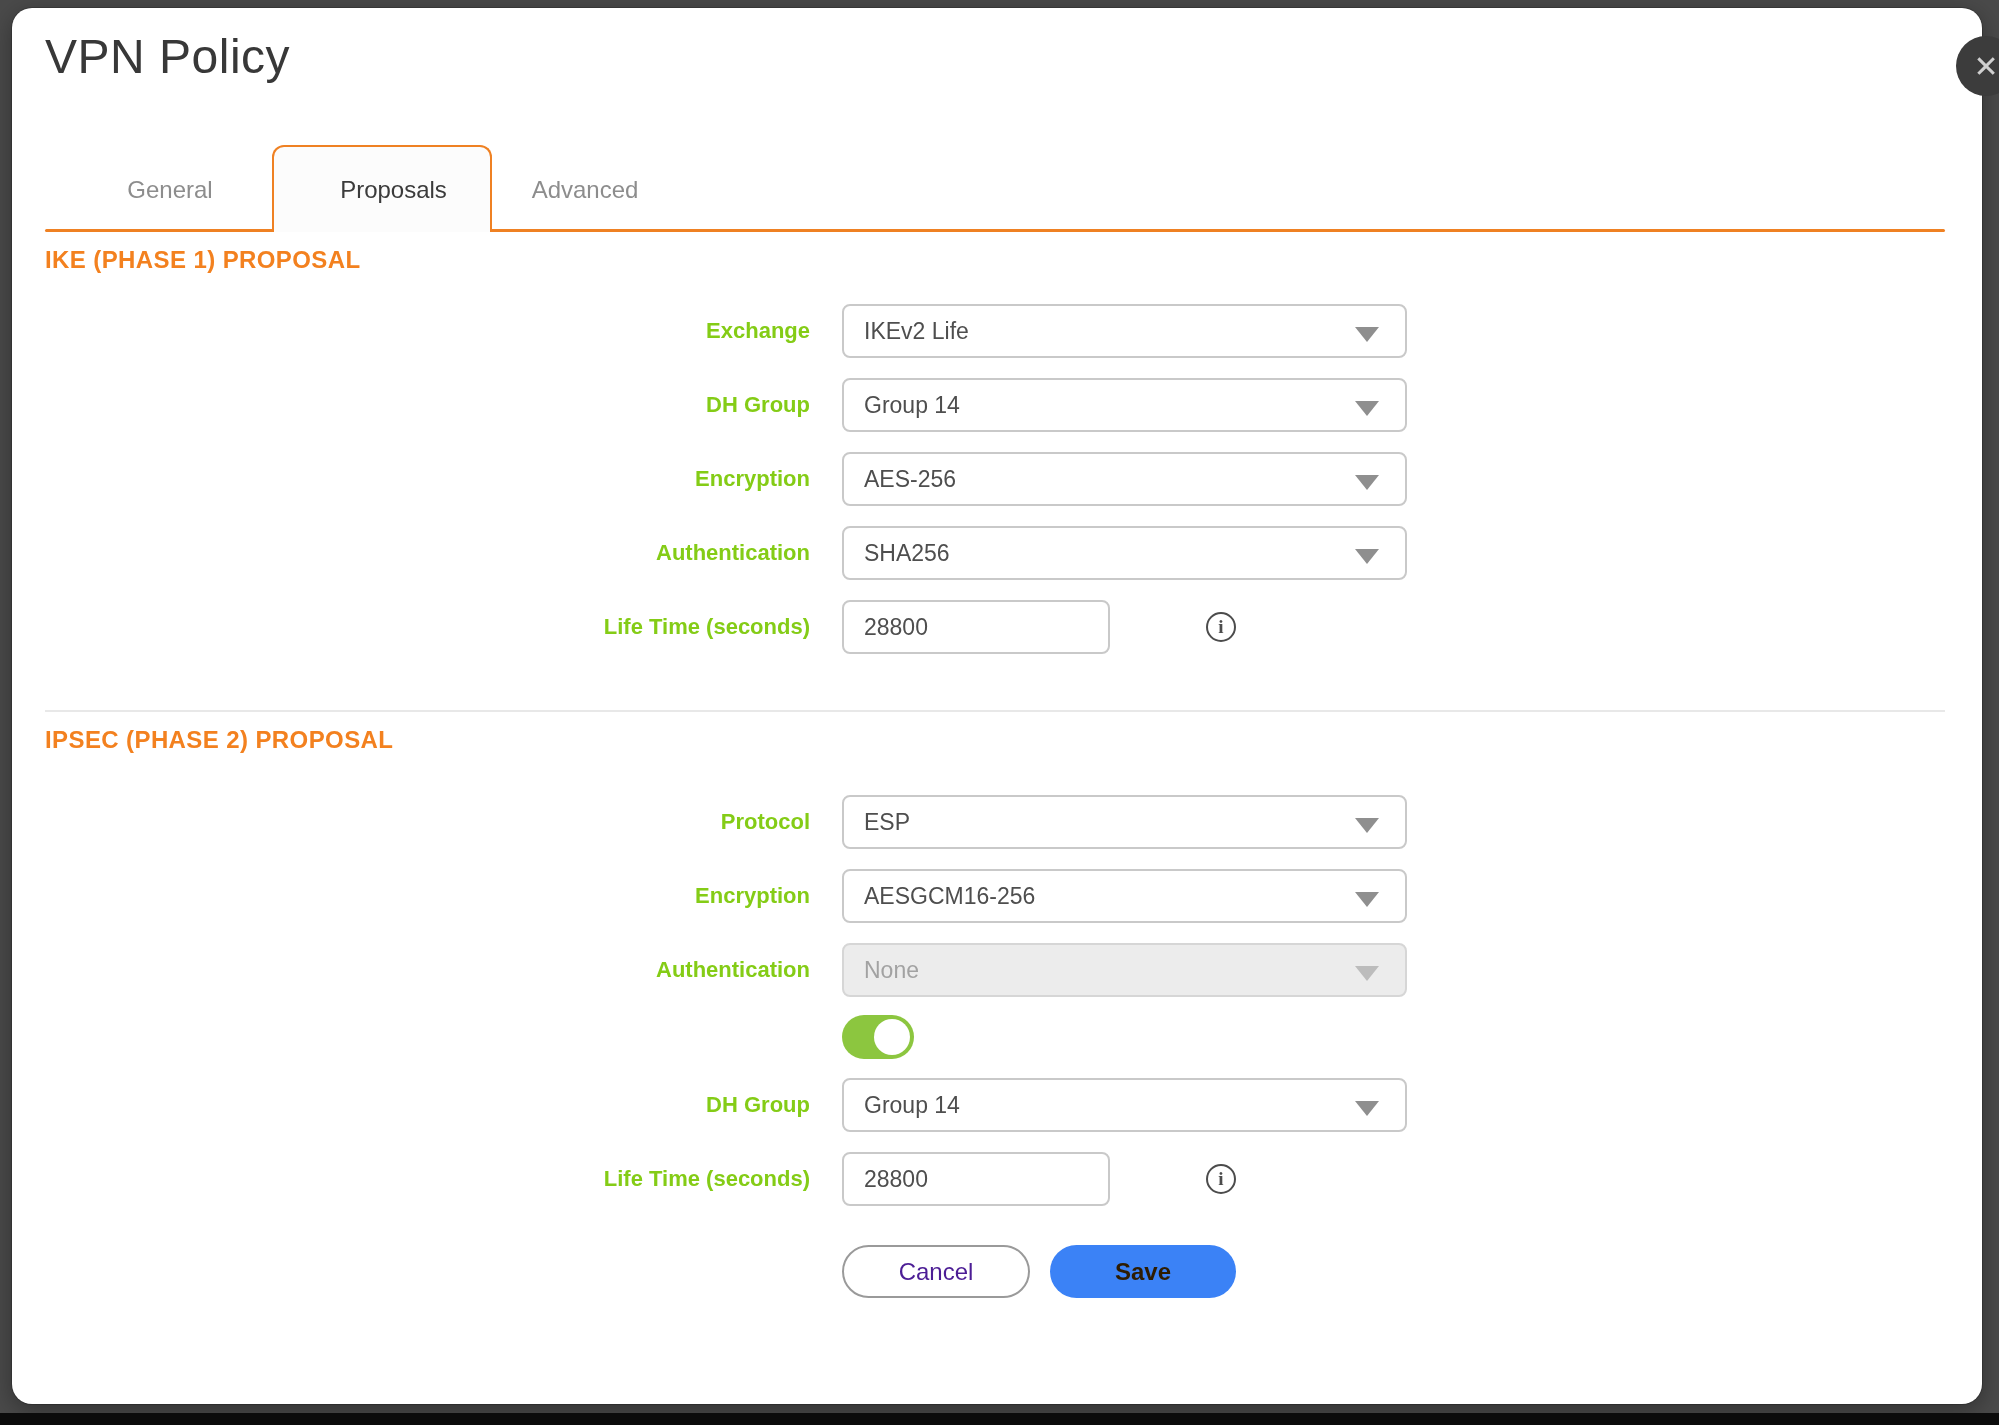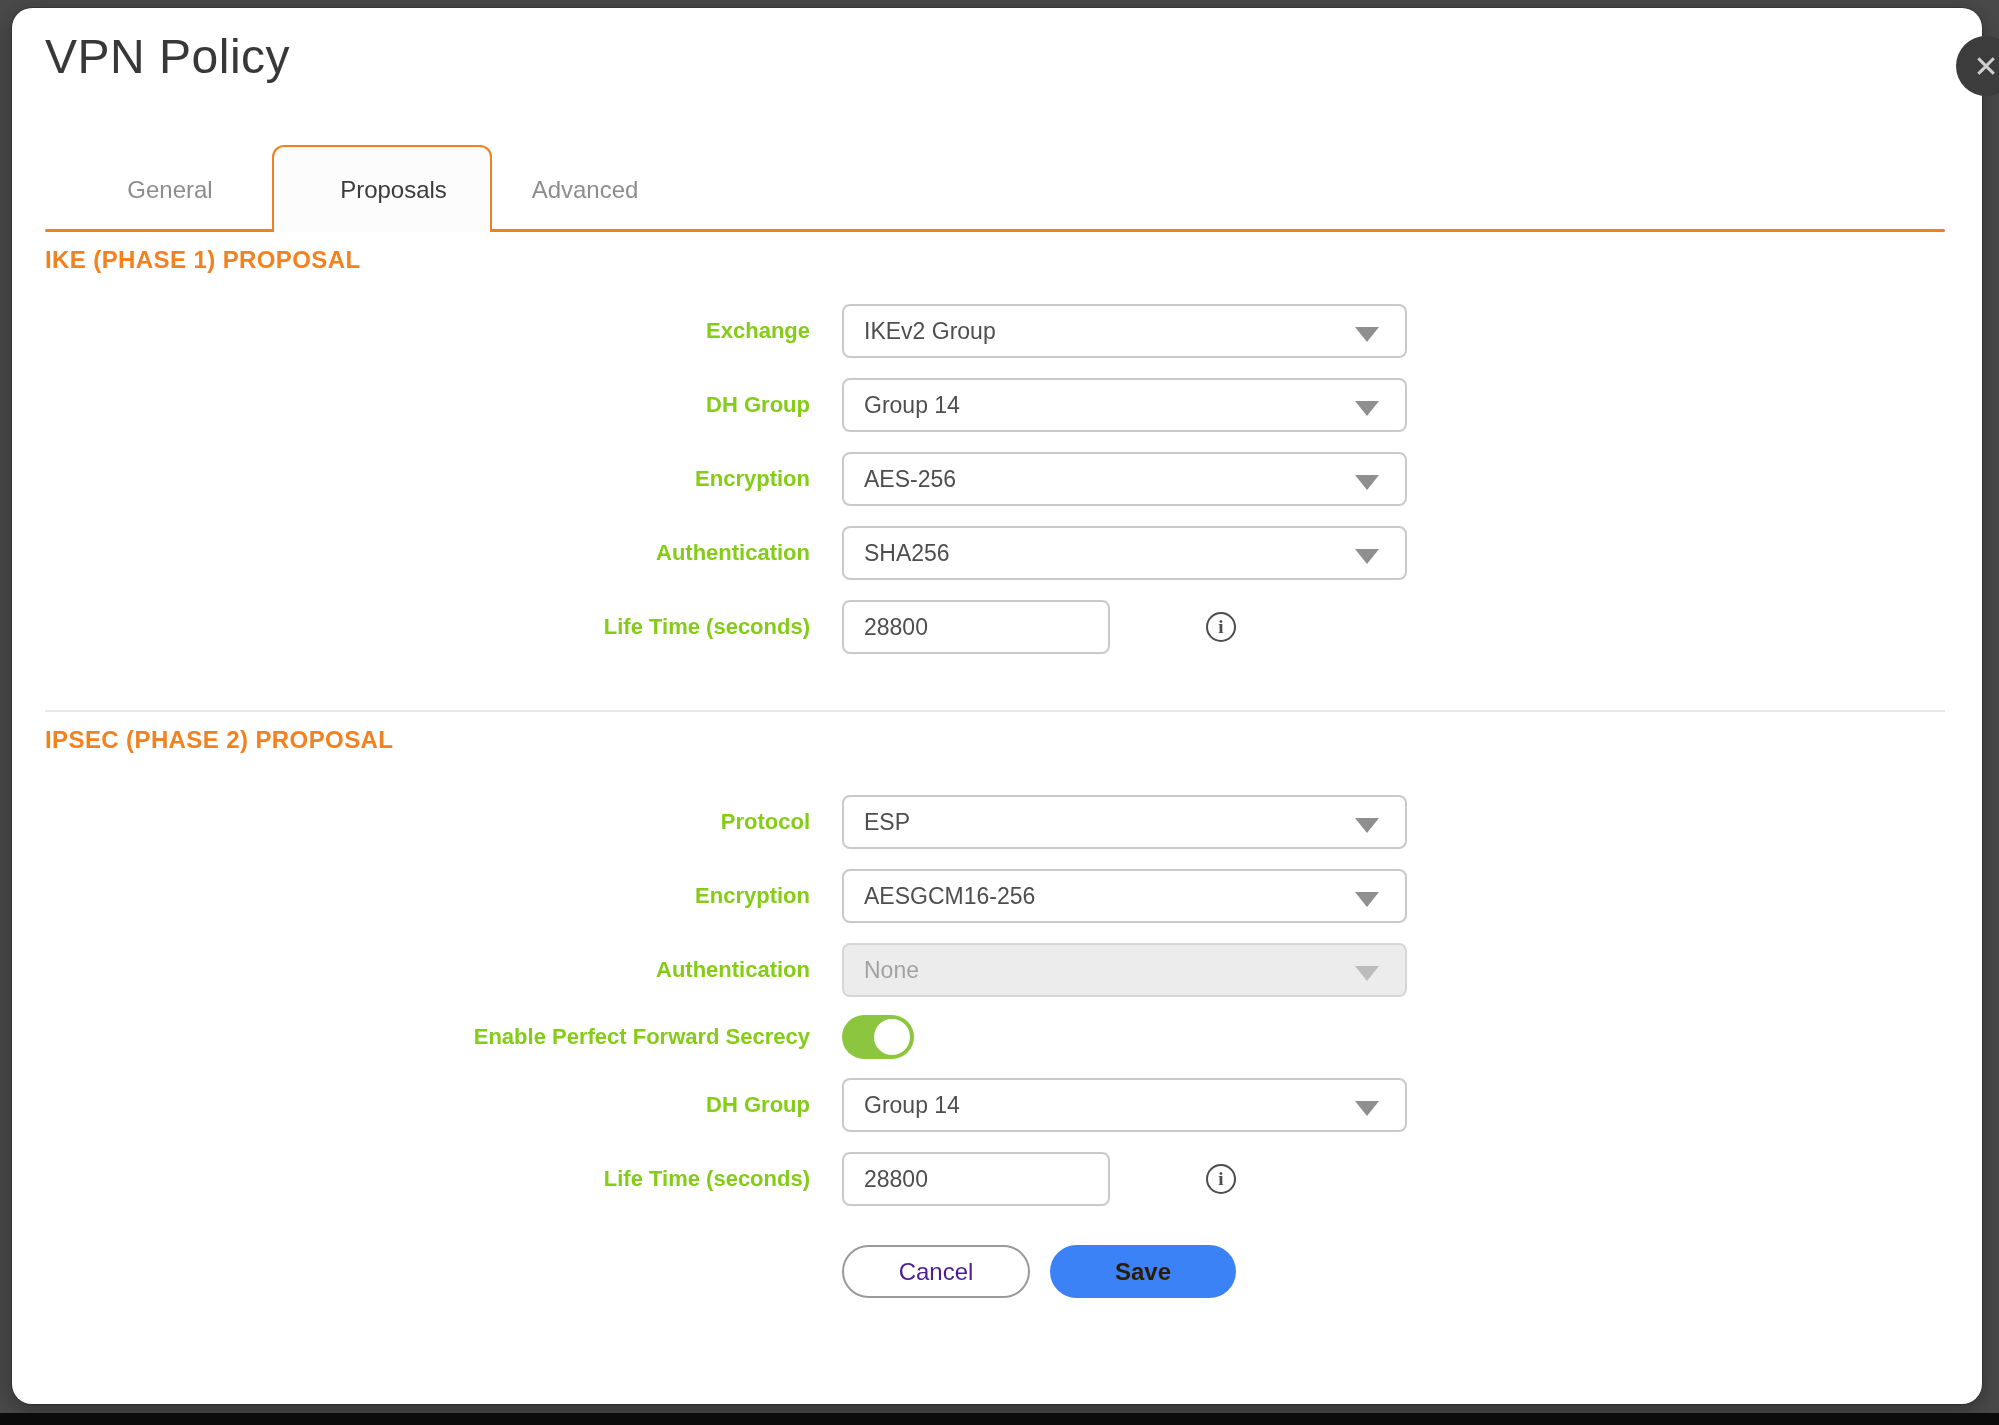--- a/index.html
+++ b/index.html
@@ -104,21 +104,21 @@
     <div class="tab t0">General</div>
     <div class="tab t1">Proposals</div>
     <div class="tab t2">Advanced</div>
   </div>
 
   <div class="section-heading" style="top:246px;">IKE (PHASE 1) PROPOSAL</div>
 
   <div class="row" style="top:304px;">
     <div class="lbl">Exchange</div>
     <div class="field dd">
-      <span>IKEv2 Group</span>
+      <span>IKEv2 Life</span>
       <span class="arrow"></span>
     </div>
   </div>
 
   <div class="row" style="top:378px;">
     <div class="lbl">DH Group</div>
     <div class="field dd">
       <span>Group 14</span>
       <span class="arrow"></span>
     </div>
@@ -170,21 +170,20 @@
 
   <div class="row" style="top:943px;">
     <div class="lbl">Authentication</div>
     <div class="field dd disabled">
       <span>None</span>
       <span class="arrow"></span>
     </div>
   </div>
 
   <div class="row" style="top:1010px;">
-    <div class="lbl">Enable Perfect Forward Secrecy</div>
     <div class="toggle">
       <div class="knob"></div>
     </div>
   </div>
 
   <div class="row" style="top:1078px;">
     <div class="lbl">DH Group</div>
     <div class="field dd">
       <span>Group 14</span>
       <span class="arrow"></span>

